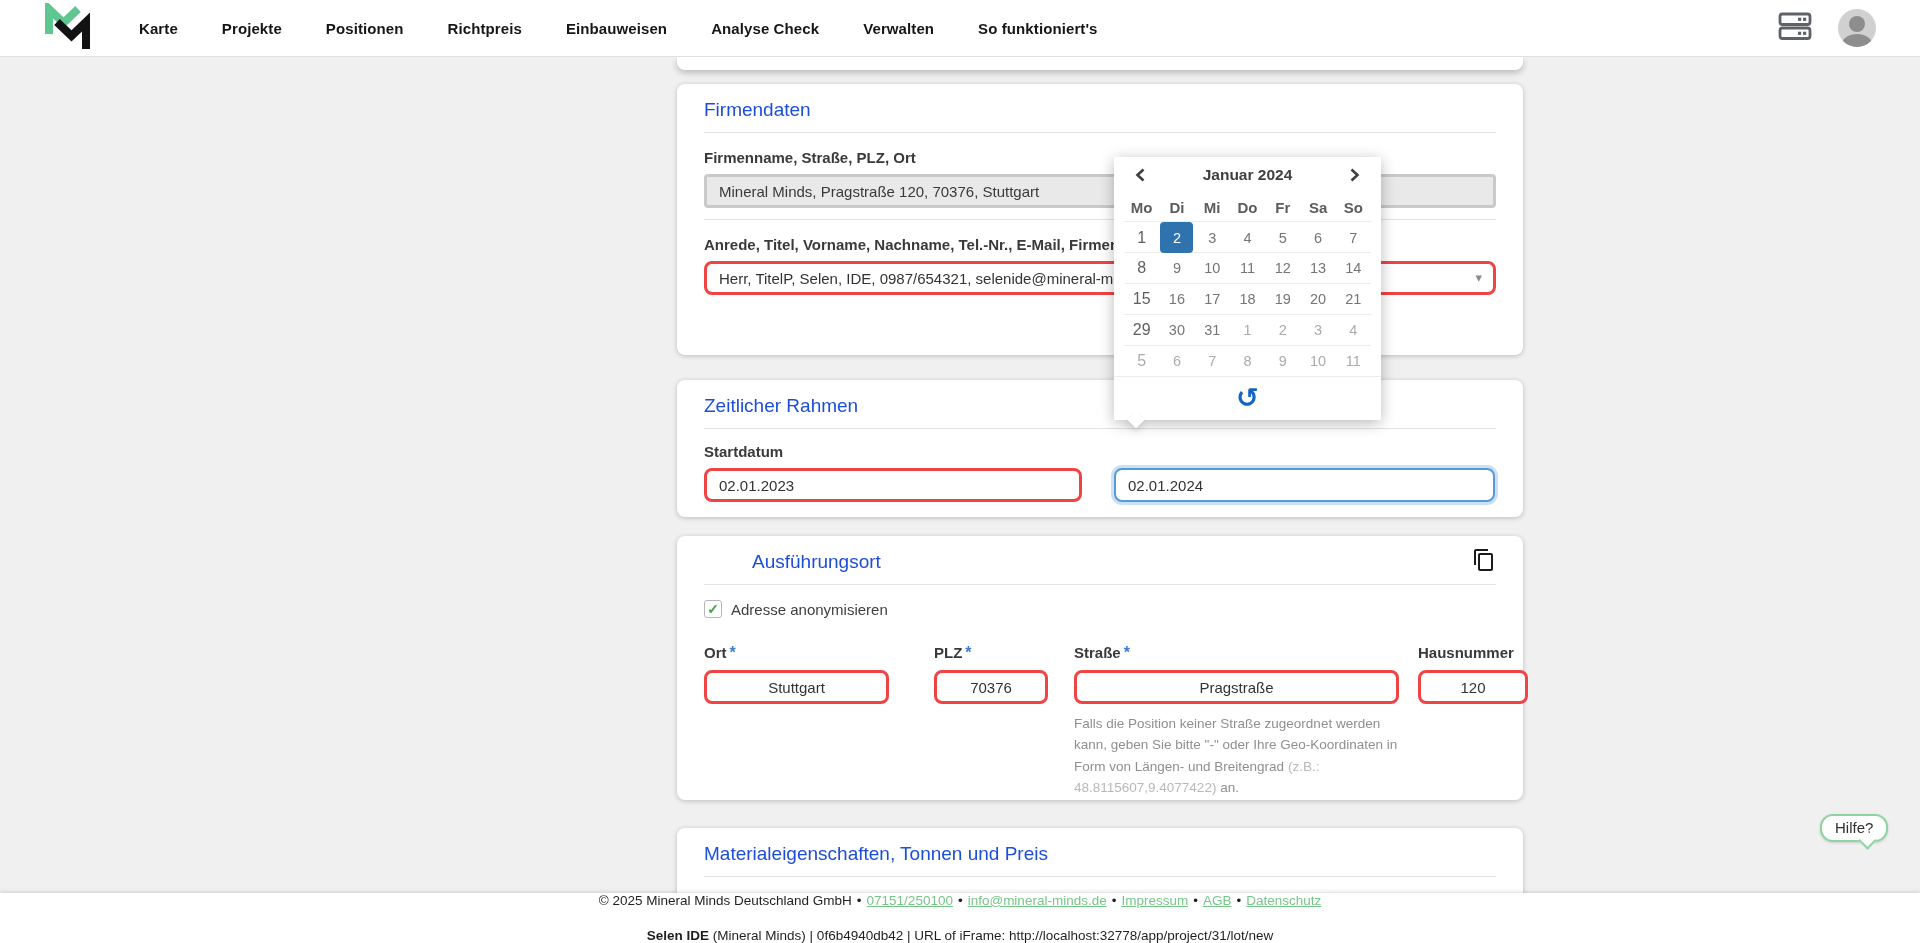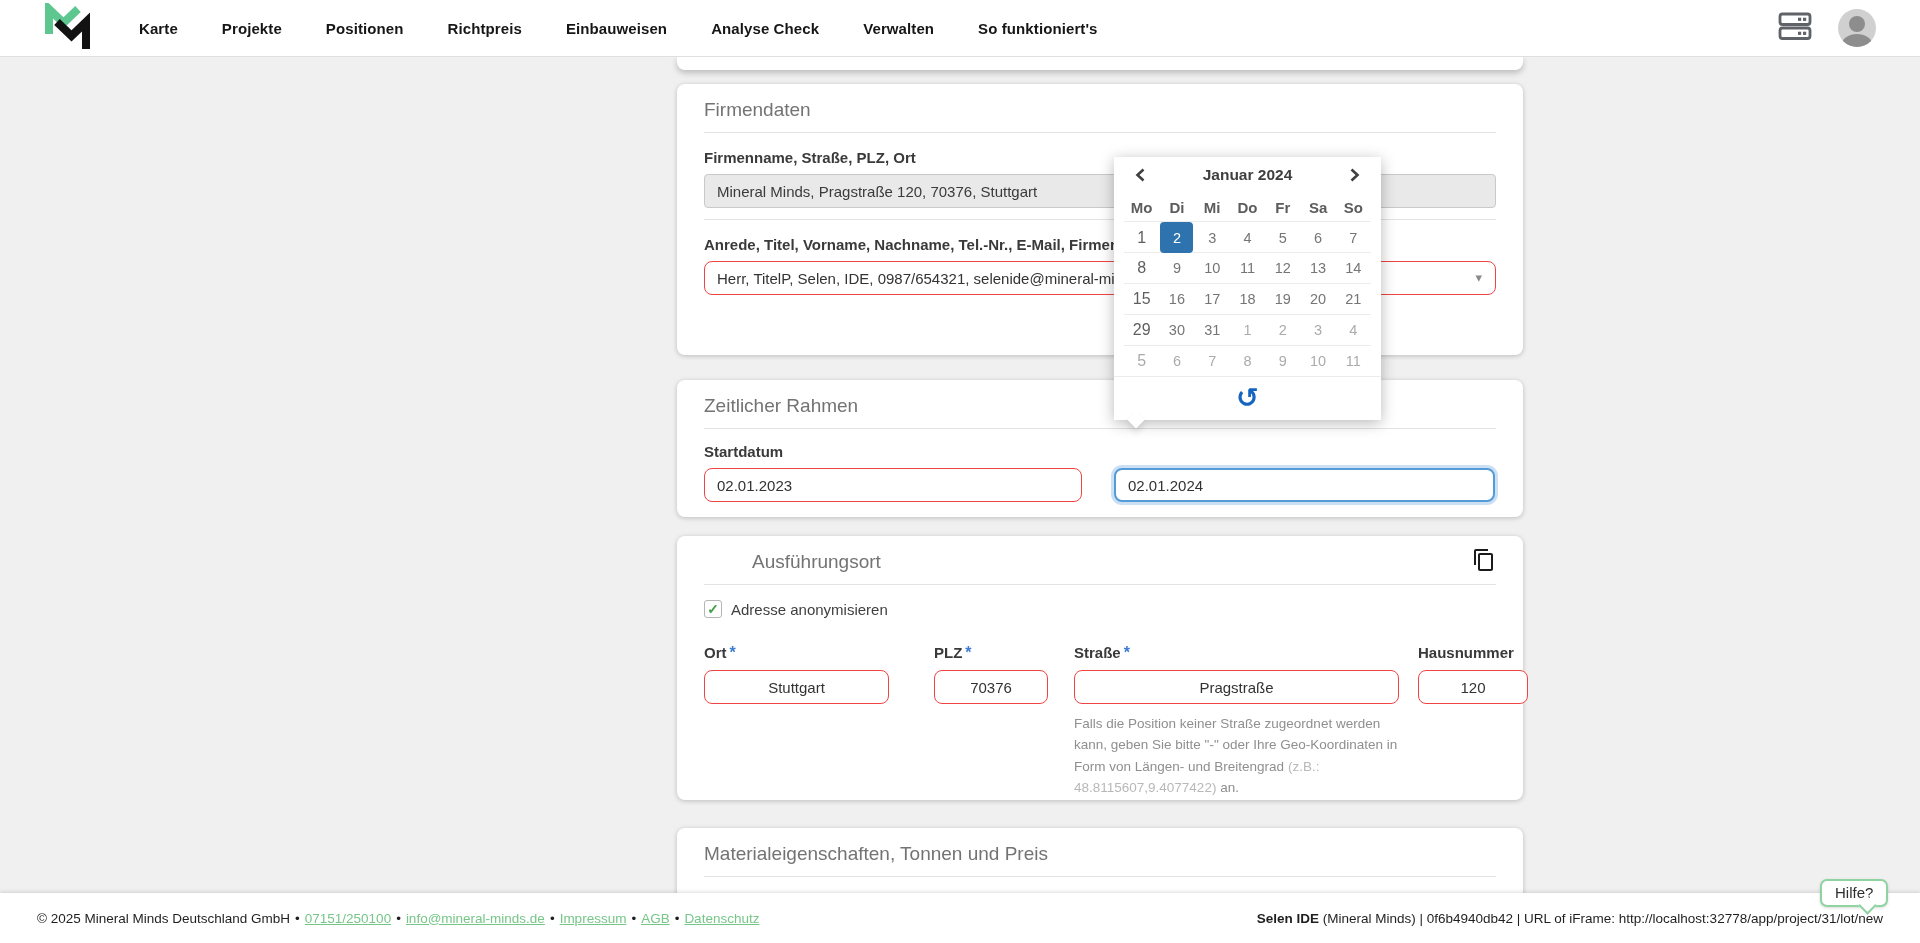--- a/index.html
+++ b/index.html
@@ -28,26 +28,26 @@
   
   .card {
     position: absolute; left: 677px; width: 846px; background: #fff;
     border-radius: 8px; box-shadow: 0 1px 5px rgba(0,0,0,.22);
     padding: 0 27px;
   }
   .card-stub {
     position: absolute; left: 677px; top: 57px; width: 846px; height: 13px;
     background: #fff; border-radius: 0 0 8px 8px; box-shadow: 0 3px 6px rgba(0,0,0,.22);
   }
-  .sec-title { font-size: 19px; font-weight: 400; color: #737373; padding-top: 15px; }
+  .sec-title { font-size: 19px; font-weight: 400; color: #1d4ed8; padding-top: 15px; }
   .sec-rule { border: none; border-top: 1px solid #e3e3e3; margin-top: 11px; }
   .fld-label { font-size: 15px; font-weight: 700; color: #3a3a3a; }
   .req { color: #3d7bd0; font-weight: 700; margin-left: 3px; }
   .inp {
-    height: 34px; border: 1px solid #ef4444; border-radius: 8px; background: #fff;
+    height: 34px; border: 3px solid #ef4444; border-radius: 8px; background: #fff;
     font-family: "Liberation Sans", sans-serif; font-size: 15px; color: #333;
     padding: 0 12px; width: 100%; outline: none;
   }
   .inp.disabled { background: #e9e9e9; border-color: #c9c9c9; border-radius: 4px; color: #3a3a3a; }
   .inp.focused { border: 2px solid #549bd7; box-shadow: 0 0 0 3px rgba(106,166,224,.35); }
 
   
   #card-firmendaten { top: 84px; height: 271px; }
   .lbl-row1 { margin-top: 16px; }
   .inp-row1 { margin-top: 8px; }
@@ -111,37 +111,37 @@
   .cal-cell.oth { color: #ababab; }
   .cal-cell .sel-box {
     width: 33px; height: 31px; background: #2e73ae; color: #fff; border-radius: 4px;
     display: flex; align-items: center; justify-content: center;
   }
   .cal-footer { border-top: 1px solid #ececec; height: 42px; display: flex; align-items: center; justify-content: center; }
   .restore-icon { font-size: 27px; font-weight: 700; color: #1565c0; cursor: pointer; line-height: 1; font-family: "DejaVu Sans", sans-serif; }
 
   
   .help-bubble {
-    position: absolute; left: 1820px; top: 879px; z-index: 55;
-    background: #fff; border: 2px solid #8ed3a0; border-radius: 7px;
+    position: absolute; left: 1820px; top: 814px; z-index: 55;
+    background: #fff; border: 2px solid #8ed3a0; border-radius: 13px;
     padding: 3px 13px 4px; font-size: 15px; color: #2e2e2e; cursor: pointer;
     box-shadow: 0 1px 3px rgba(0,0,0,.15);
   }
   .help-bubble::after {
     content: ""; position: absolute; right: 12px; bottom: -7px; width: 11px; height: 11px;
     background: #fff; transform: rotate(45deg);
     border-right: 2px solid #8ed3a0; border-bottom: 2px solid #8ed3a0;
   }
 
   
   .footer {
     position: absolute; left: 0; top: 893px; width: 1920px; height: 50px;
     background: #fff; box-shadow: 0 -1px 4px rgba(0,0,0,.14); z-index: 40;
     display: flex; align-items: center; justify-content: space-between;
-    padding: 0 37px; font-size: 13.5px; color: #1f1f1f;
+    padding: 0 37px; font-size: 13.5px; color: #1f1f1f; flex-direction: column;
   }
   .footer a, .f-link { color: #76c688; text-decoration: underline; cursor: pointer; }
   .f-sep { margin: 0 5px; color: #1f1f1f; }
   .f-right .b { font-weight: 700; }
 </style>
 </head>
 <body>
 
 <div class="navbar">
   <div class="logo">

